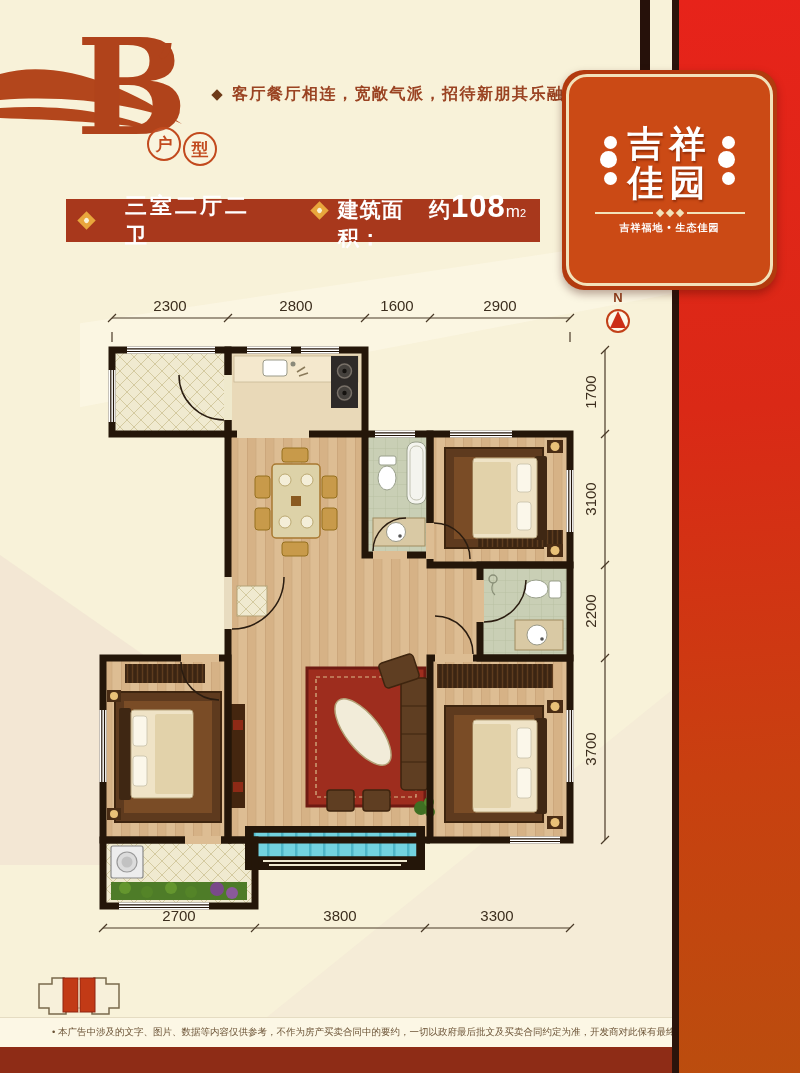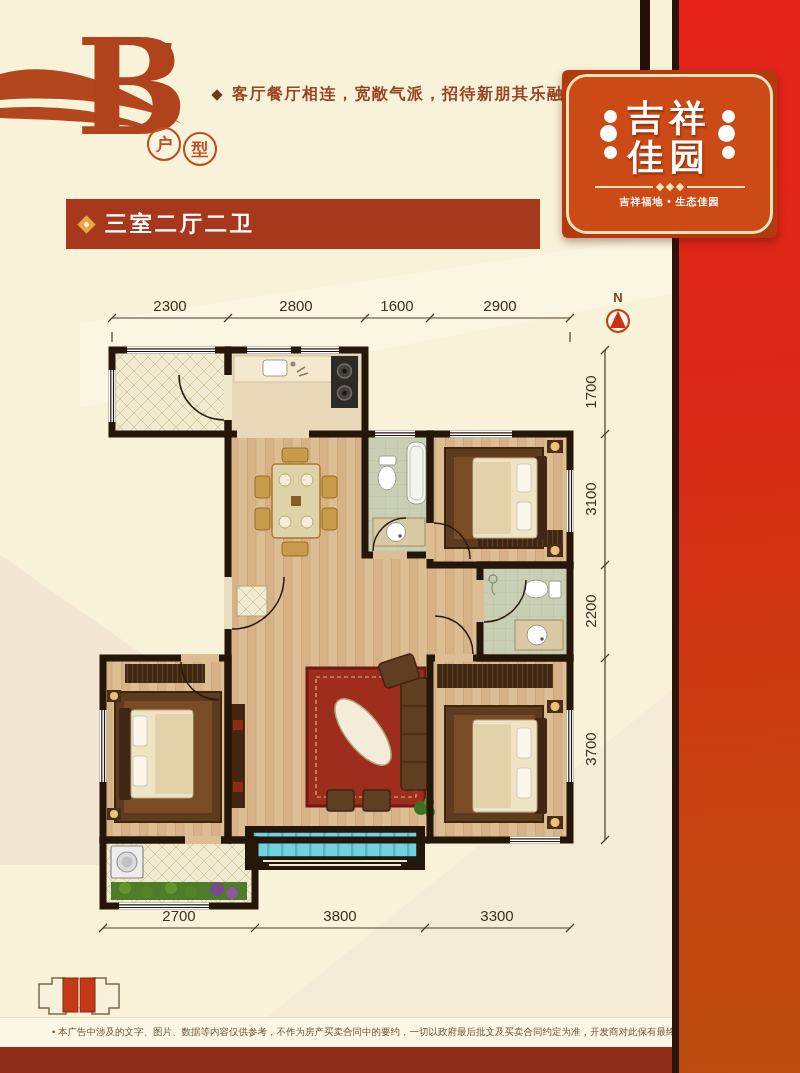--- a/index.html
+++ b/index.html
@@ -10,22 +10,22 @@
   .wedgeB{left:230px;top:690px;width:442px;height:357px;background:#f4ead6;clip-path:polygon(100% 0,100% 100%,0 100%);opacity:.8;}
   .wedgeC{left:80px;top:235px;width:592px;height:210px;background:#fdf9e8;clip-path:polygon(0 42%,100% 0,100% 28%,0 82%);opacity:.6;}
 
   
   .right-band{position:absolute;left:672px;top:0;width:128px;height:1073px;background:#2b140b;}
   .right-band .fill{position:absolute;left:7px;top:0;width:121px;height:100%;
      background:linear-gradient(176deg,#e7231a 0%,#da2916 38%,#c84010 72%,#bb4d0e 100%);}
   .hanger{position:absolute;left:640px;top:0;width:10px;height:86px;background:#26110a;}
 
   
-  .badge{position:absolute;left:562px;top:70px;width:215px;height:168px;background:#b23a0e;
-     border-radius:6px;box-shadow:0 4px 8px rgba(60,10,0,.35);}
+  .badge{position:absolute;left:562px;top:70px;width:215px;height:220px;background:#b23a0e;
+     border-radius:22px;box-shadow:0 4px 8px rgba(60,10,0,.35);}
   .badge .mid{position:absolute;inset:4px;border:3px solid #f2e2ba;border-radius:21px;background:#cb4a15;
      display:flex;flex-direction:column;align-items:center;justify-content:center;}
   .badge-title{display:flex;align-items:center;gap:6px;}
   .cloud{position:relative;width:22px;height:56px;}
   .cloud i{position:absolute;background:#fff;border-radius:50%;display:block;}
   .cloud i:nth-child(1){left:4px;top:0;width:13px;height:13px;}
   .cloud i:nth-child(2){left:0;top:15px;width:17px;height:17px;}
   .cloud i:nth-child(3){left:4px;top:36px;width:13px;height:13px;}
   .badge-chars{text-align:center;color:#fff;font-weight:bold;font-size:36px;line-height:1.08;
      letter-spacing:6px;text-shadow:1px 2px 2px rgba(90,20,0,.5);}
@@ -43,22 +43,22 @@
   .unit-tag{position:absolute;left:147px;top:127px;display:flex;}
   .unit-tag .zi{width:30px;height:30px;border:2.5px solid #c24a1e;border-radius:50%;color:#c24a1e;
      font-size:17px;font-weight:bold;display:flex;align-items:center;justify-content:center;background:rgba(255,255,255,.15);}
   .unit-tag .zi+.zi{margin-left:2px;margin-top:5px;}
 
   .features{position:absolute;left:213px;top:84px;}
   .feature{display:flex;align-items:center;margin-bottom:10px;}
   .feature .bullet{width:8px;height:8px;background:#6e3a18;transform:rotate(45deg);margin-right:11px;flex:0 0 auto;}
   .feature .txt{font-size:16px;font-weight:600;color:#9a4322;letter-spacing:1.5px;}
 
-  .spec-banner{position:absolute;left:66px;top:199px;width:474px;height:50px;background:#a8381c;
-     display:flex;align-items:center;padding:0 14px;box-sizing:border-box;color:#fff;}
+  .spec-banner{position:absolute;left:66px;top:199px;width:474px;height:43px;background:#a8381c;
+     display:flex;align-items:center;padding:0 14px;box-sizing:border-box;color:#fff;gap:20px;}
   .orn{position:relative;width:13px;height:13px;background:#e8a63c;transform:rotate(45deg);margin-right:12px;flex:0 0 auto;}
   .orn:before{content:"";position:absolute;left:4px;top:4px;width:5px;height:5px;background:#f8f2d9;border-radius:50%;}
   .spec-text{font-size:22px;font-weight:bold;letter-spacing:3px;}
   .area-group{display:flex;align-items:baseline;margin-left:30px;}
   .area-label,.area-approx{font-size:21px;font-weight:bold;letter-spacing:1px;}
   .area-value{font-size:31px;font-weight:bold;letter-spacing:1px;}
   .area-unit{font-size:17px;}
   .area-sup{font-size:11px;vertical-align:super;}
 
   .floorplan{position:absolute;left:85px;top:280px;}
@@ -100,20 +100,28 @@
   <div class="features">
     <div class="feature">
       <span class="bullet"></span>
       <span class="txt">客厅餐厅相连，宽敞气派，招待新朋其乐融融</span>
     </div>
   </div>
 
   <div class="spec-banner">
     <span class="orn"></span>
     <span class="spec-text">三室二厅二卫</span>
+    <span class="area-group">
+      <span class="orn"></span>
+      <span class="area-label">建筑面积：</span>
+      <span class="area-approx">约</span>
+      <span class="area-value">108</span>
+      <span class="area-unit">m</span>
+      <span class="area-sup">2</span>
+    </span>
   </div>
 
   <div class="badge">
     <div class="mid">
       <div class="badge-title">
         <span class="cloud">
             <i></i>
             <i></i>
             <i></i>
           </span>

